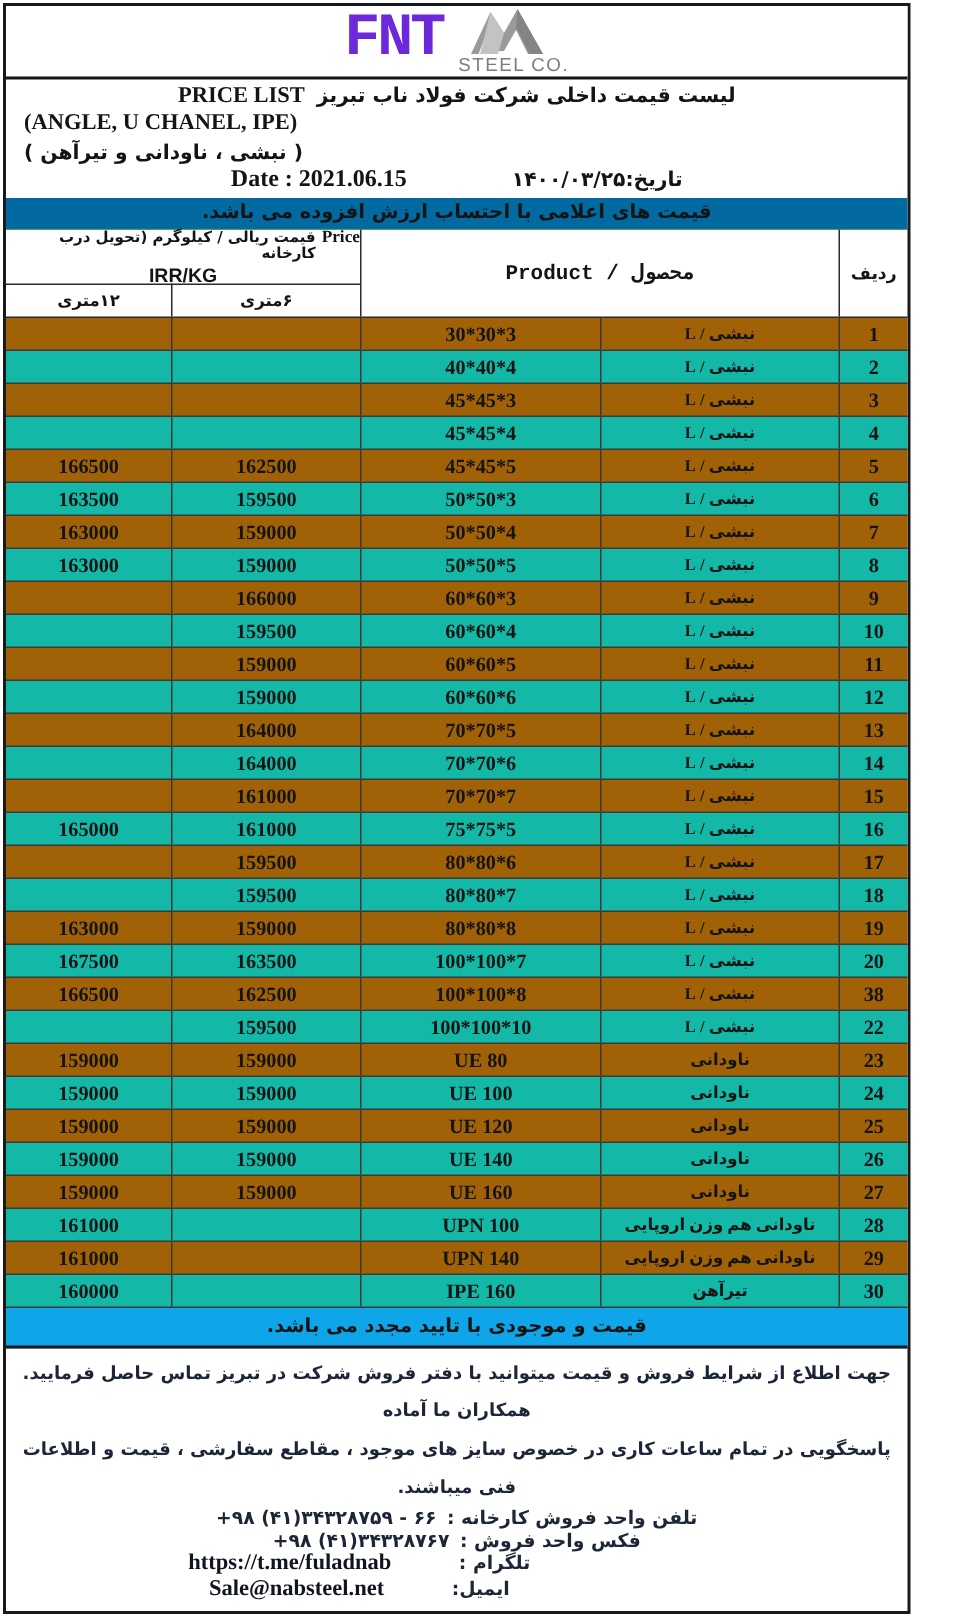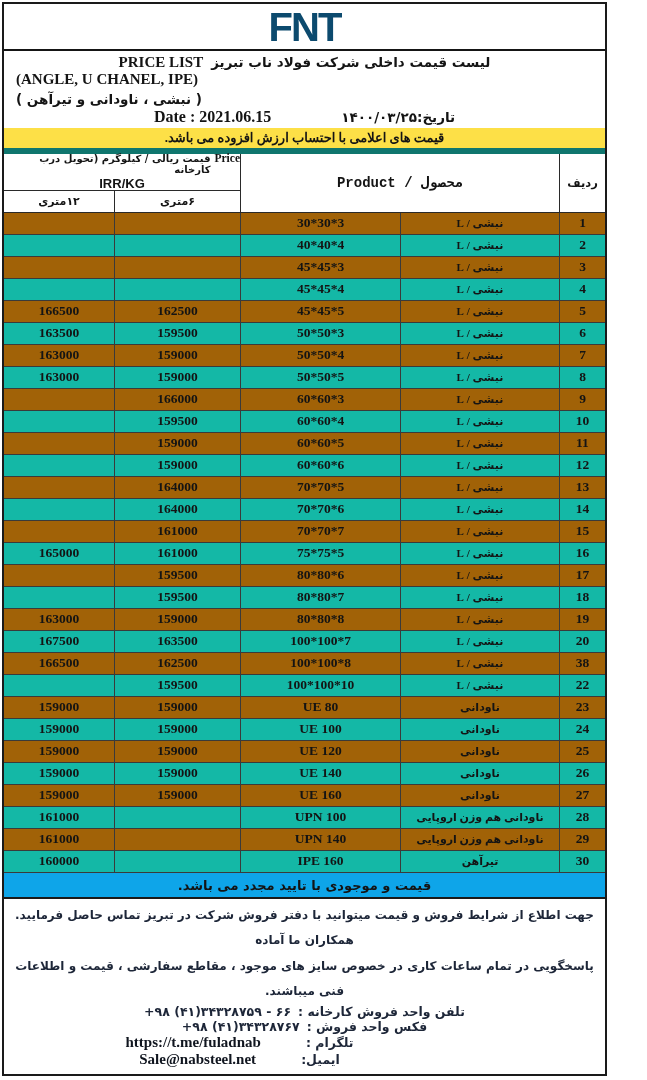--- a/index.html
+++ b/index.html
@@ -10,43 +10,43 @@
   .page{
     position:absolute;left:2px;top:2px;width:601px;height:1070px;
     border:2px solid #1a1a1a;background:#fff;display:flex;flex-direction:column;
   }
   
   .logo-row{
     height:52px;border-bottom:2px solid #151515;display:flex;align-items:center;
     justify-content:center;gap:10px;background:#fff;
   }
   .fnt{
-    font-family:Liberation Sans, sans-serif;font-weight:bold;font-size:40px;
-    color:#0c4a6e;letter-spacing:-2px;line-height:1;
+    font-family:Liberation Mono, monospace;font-weight:bold;font-size:40px;
+    color:#6d28d9;letter-spacing:-2px;line-height:1;
   }
   .logo-right{display:flex;flex-direction:column;align-items:flex-start;line-height:1;}
   .logo-right svg{display:block;margin-left:6px;}
   .steelco{
     font-family:"Liberation Sans",sans-serif;font-size:12.5px;color:#7d7d7d;
     letter-spacing:1px;margin-top:1px;
   }
   
   .titles{height:84px;display:flex;flex-direction:column;justify-content:space-evenly;padding:2px 12px;}
   .tline{display:flex;justify-content:center;align-items:baseline;gap:8px;
     font-weight:bold;font-size:15px;font-family:"Liberation Serif","DejaVu Sans",serif;}
   .tline .fa{direction:rtl;font-family:"DejaVu Sans",sans-serif;font-size:13.5px;}
   .tline.sub{gap:3px;flex-direction:column;}
   .tline.date{gap:70px;}
   .tline.date .en{font-size:16px;}
   .tline.date .fa{font-size:13.5px;}
   
   .banner{
-    height:23px;background:#fde047;border-bottom:6px solid #0f766e;
+    height:23px;background:#0369a1;border-bottom:1px solid #0f766e;
     display:flex;align-items:center;justify-content:center;direction:rtl;
-    font-weight:bold;font-size:13px;font-family:Liberation Serif, serif;
+    font-weight:bold;font-size:13px;
   }
   
   .grid-cols{display:grid;grid-template-columns:110px 126px 160px 159px 46px;}
   .thead{grid-template-rows:36px 22px;border-bottom:1px solid #2a2a2a;}
   .thead .cell{display:flex;align-items:center;justify-content:center;}
   .price-super{grid-column:1/3;grid-row:1;flex-direction:column;justify-content:center;gap:0;}
   .price-line{display:flex;align-items:baseline;gap:4px;font-size:10px;font-weight:bold;}
   .price-line .fa{direction:rtl;font-family:"DejaVu Sans",sans-serif;}
   .price-line .en{font-family:"Liberation Serif",serif;font-size:11.5px;}
   .irr{font-family:"Liberation Sans",sans-serif;font-weight:bold;font-size:13px;margin-top:1px;}
@@ -80,20 +80,28 @@
   .contact.shift{padding-right:130px;gap:45px;}
   .contact .val{font-family:"Liberation Serif","DejaVu Sans",serif;font-size:15px;color:#10151f;}
 </style>
 </head>
 <body>
 
 <div class="page">
 
   <header class="logo-row">
     <span class="fnt">FNT</span>
+    <span class="logo-right">
+      <svg width="52" height="30" viewBox="0 0 52 30">
+        <polygon points="2,30 15,2 24,16 33,0 50,30 40,30 32,14 24,28 18,28 14,12 7,30" fill="#9a9a9a"></polygon>
+        <polygon points="15,2 24,16 20,30 8,30" fill="#c3c3c3"></polygon>
+        <polygon points="33,0 50,30 41,30 32,12" fill="#848484"></polygon>
+      </svg>
+      <span class="steelco">STEEL CO.</span>
+    </span>
   </header>
 
   <section class="titles">
     <div class="tline">
       <span class="en">PRICE LIST</span>
       <span class="fa">لیست قیمت داخلی شرکت فولاد ناب تبریز</span>
     </div>
     <div class="tline sub">
       <span class="en">(ANGLE, U CHANEL, IPE)</span>
       <span class="fa">( نبشی ، ناودانی و تیرآهن  )</span>

